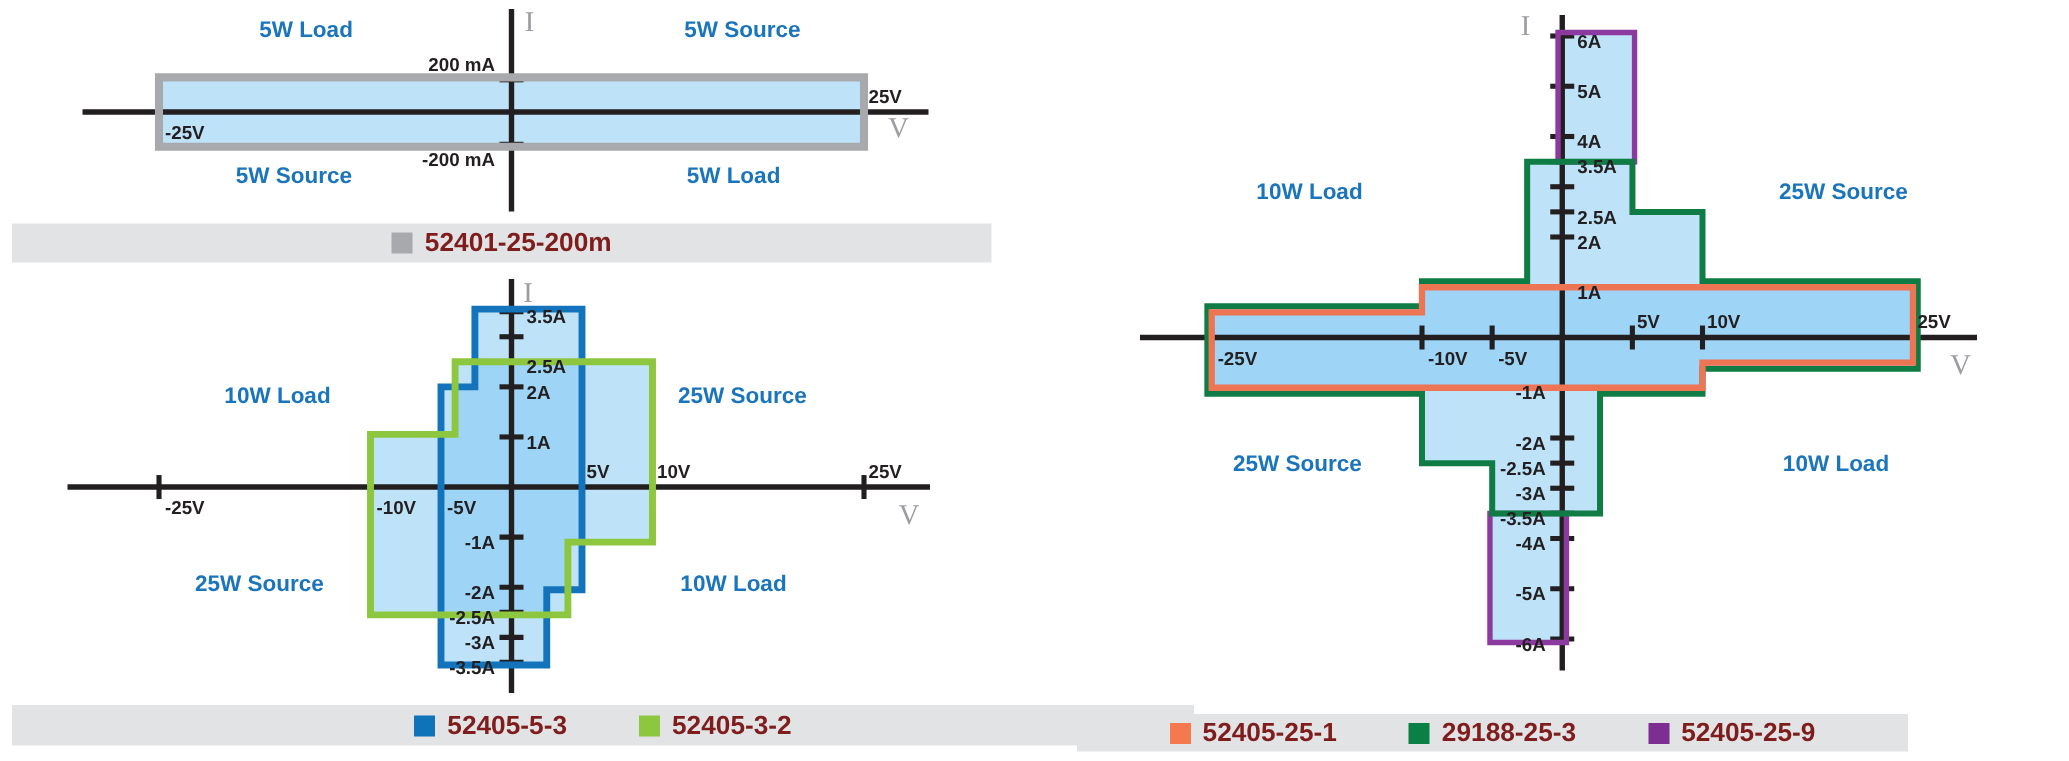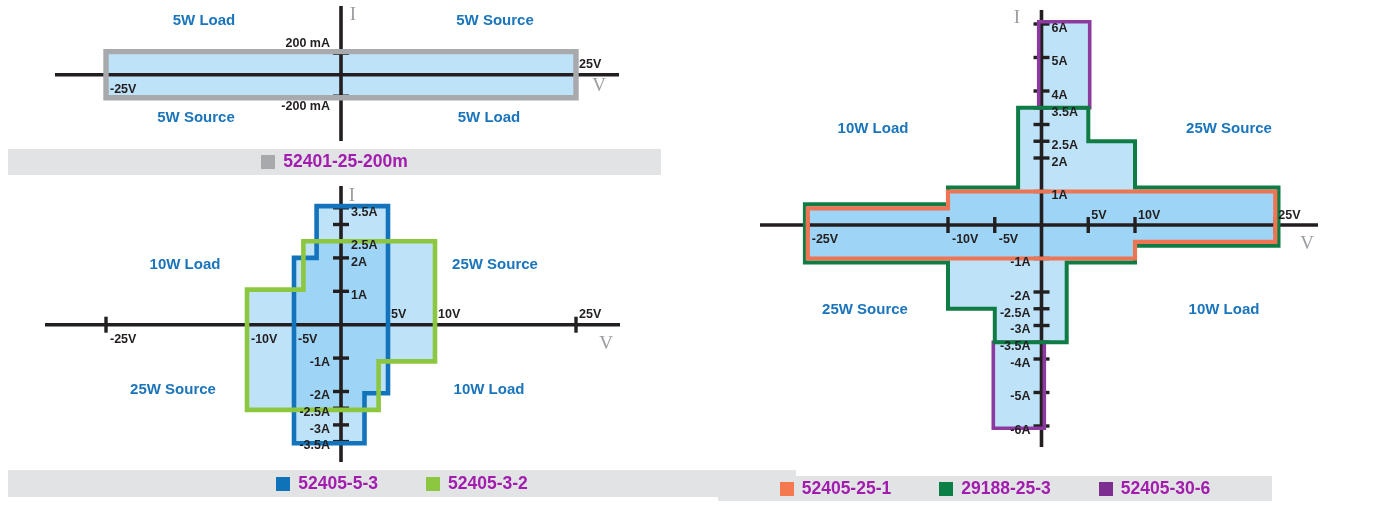--- a/index.html
+++ b/index.html
@@ -5,21 +5,21 @@
   html,body{margin:0;padding:0;background:#ffffff;}
   #stage{position:relative;width:1379px;height:507px;background:#ffffff;overflow:hidden;
          font-family:"Liberation Sans",sans-serif;}
   #figure-svg{position:absolute;left:0;top:0;}
   svg text.tick{font-family:"Liberation Sans",sans-serif;font-size:12.5px;font-weight:bold;fill:#231f20;}
   svg text.quad{font-family:"Liberation Sans",sans-serif;font-size:15px;font-weight:bold;fill:#1b75bc;}
   svg text.axletter{font-family:"Liberation Serif",serif;font-size:19px;font-weight:normal;fill:#9b9da1;}
   .legend-bar{position:absolute;background:#e2e3e4;display:flex;align-items:center;justify-content:center;}
   .legend-item{display:flex;align-items:center;margin:0 24px;}
   .legend-swatch{width:14px;height:14px;display:inline-block;margin-right:8px;flex:0 0 auto;}
-  .legend-label{font-family:"Liberation Sans",sans-serif;font-size:17.5px;font-weight:bold;color:#a21caf;
+  .legend-label{font-family:"Liberation Sans",sans-serif;font-size:17.5px;font-weight:bold;color:#7f1d1d;
                 white-space:nowrap;line-height:1;}
 </style>
 </head>
 <body>
 
 <div id="stage">
   <svg id="figure-svg" width="1379" height="507" viewBox="0 0 1379 507">
       <polygon points="106.0,51.6 576.0,51.6 576.0,97.8 106.0,97.8" fill="rgba(125,200,243,0.5)" stroke="none"></polygon>
       <line x1="55" y1="74.7" x2="619" y2="74.7" stroke="#231f20" stroke-width="3.6"></line>
       <line x1="341" y1="6" x2="341" y2="141" stroke="#231f20" stroke-width="3.6"></line>
@@ -164,16 +164,16 @@
     <div class="legend-item">
       <span class="legend-swatch" style="background: rgb(244, 121, 79);"></span>
       <span class="legend-label">52405-25-1</span>
     </div>
     <div class="legend-item">
       <span class="legend-swatch" style="background: rgb(10, 128, 71);"></span>
       <span class="legend-label">29188-25-3</span>
     </div>
     <div class="legend-item">
       <span class="legend-swatch" style="background: rgb(124, 46, 145);"></span>
-      <span class="legend-label">52405-30-6</span>
+      <span class="legend-label">52405-25-9</span>
     </div>
   </div>
 </div>
 
 </body></html>

